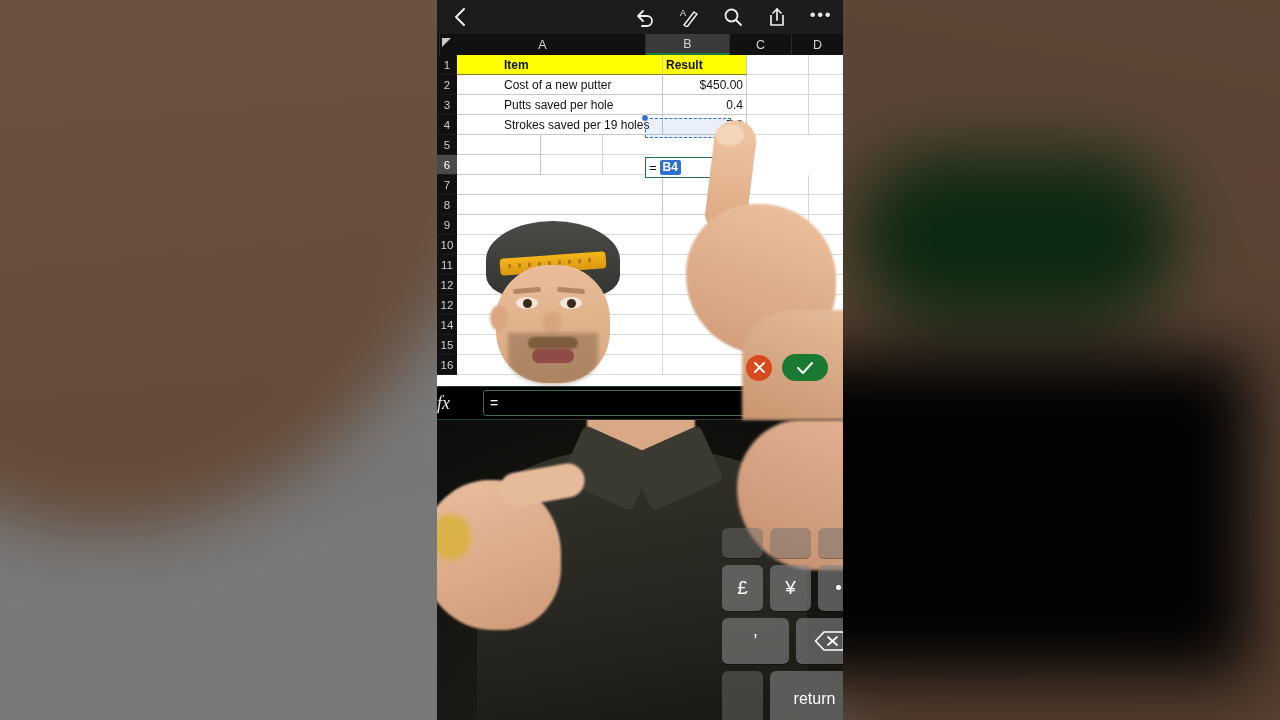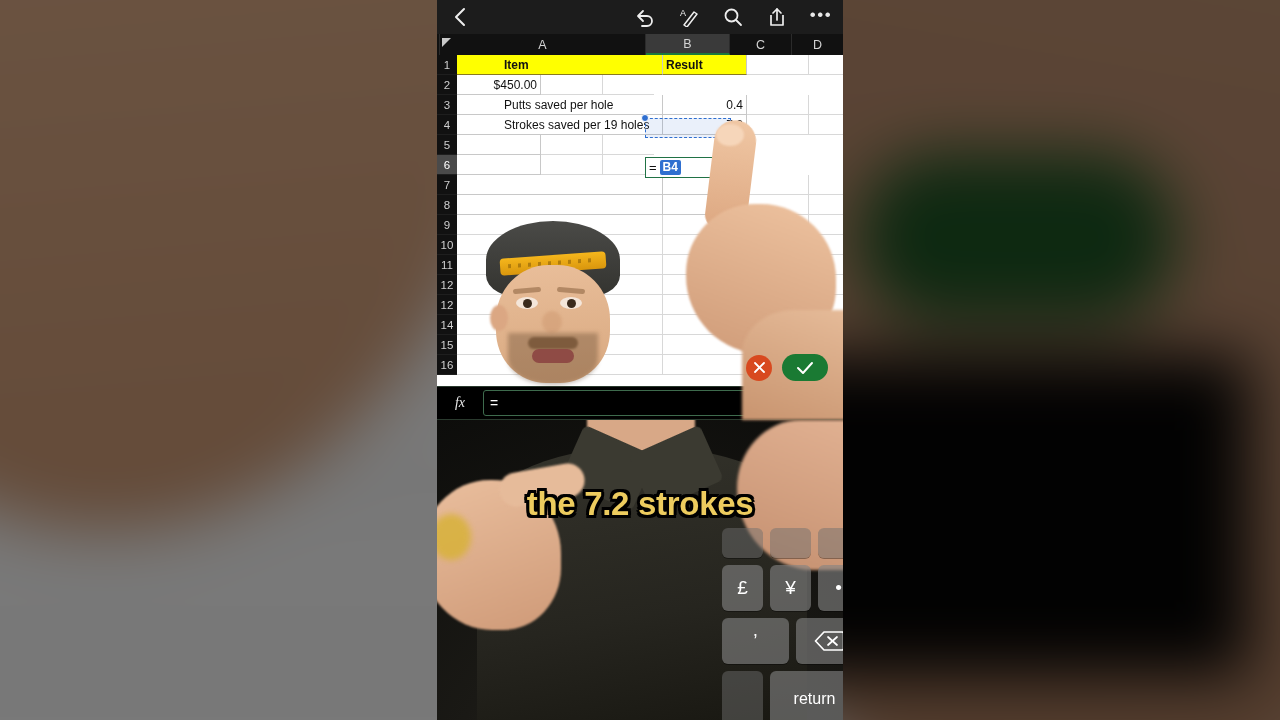--- a/index.html
+++ b/index.html
@@ -84,21 +84,21 @@
   .fbtns { position:absolute; left:746px; top:354px; display:flex; gap:10px; align-items:center; z-index:30; }
   .fb-x { width:26px; height:26px; border-radius:50%; background:#d8491f;
           display:flex; align-items:center; justify-content:center; }
   .fb-ok { width:46px; height:27px; border-radius:14px; background:#1a7a33;
           display:flex; align-items:center; justify-content:center; }
 
   
   .fbar { position:absolute; left:0; top:386px; width:406px; height:34px; background:#000;
           border-top:1px solid #2a3a2e; border-bottom:1px solid #2a3a2e;
           display:flex; align-items:center; }
-  .fx { width:46px; text-align:center; color:#eaeaea; font-size:14px; font-style:italic;
+  .fx { width:46px; text-align:left; color:#eaeaea; font-size:18px; font-style:italic;
         font-family:"Liberation Serif", serif; }
   .fbox { flex:1; height:26px; margin-right:8px; border:1px solid #3e6b4d; border-radius:3px;
         display:flex; align-items:center; padding-left:6px; color:#fff; font-size:14px; }
 
   
   .videolower { position:absolute; left:0; top:420px; width:406px; height:300px; overflow:hidden; background:#141310; }
   .vl-bg { position:absolute; inset:0; background:
         radial-gradient(circle at 50% 130%, #2b2a24 0%, #1a1915 45%, #0d0d0b 100%); }
   .shirt { position:absolute; left:40px; top:28px; width:330px; height:300px;
         background:linear-gradient(170deg,#34332b 0%,#26251f 55%,#16150f 100%);
@@ -261,20 +261,21 @@
       <div class="rowwrap">
         <div class="row r1">
           <div class="rh">1</div>
           <div class="cell a hdr">Item</div>
           <div class="cell b hdr" style="justify-content:flex-start;">Result</div>
           <div class="cell c empty"></div>
           <div class="cell d empty"></div>
         </div>
         <div class="row r2">
           <div class="rh">2</div>
+          <div class="cell a">Cost of a new putter</div>
           <div class="cell b">$450.00</div>
           <div class="cell c empty"></div>
           <div class="cell d empty"></div>
         </div>
         <div class="row r3">
           <div class="rh">3</div>
           <div class="cell a">Putts saved per hole</div>
           <div class="cell b">0.4</div>
           <div class="cell c empty"></div>
           <div class="cell d empty"></div>
@@ -460,16 +461,15 @@
         </svg>
     </div>
     <div class="fb-ok">
       <svg width="18" height="14" viewBox="0 0 18 14">
           <polyline points="2,7 7,12 16,2" fill="none" stroke="#fff" stroke-width="2" stroke-linecap="round" stroke-linejoin="round"></polyline>
         </svg>
     </div>
   </div>
 
   <div class="caption" style="left:437px;width:406px;top:482px;">
-    <div>the 7.2 strokes</div>
   </div>
 
 </div>
 
 </body></html>

